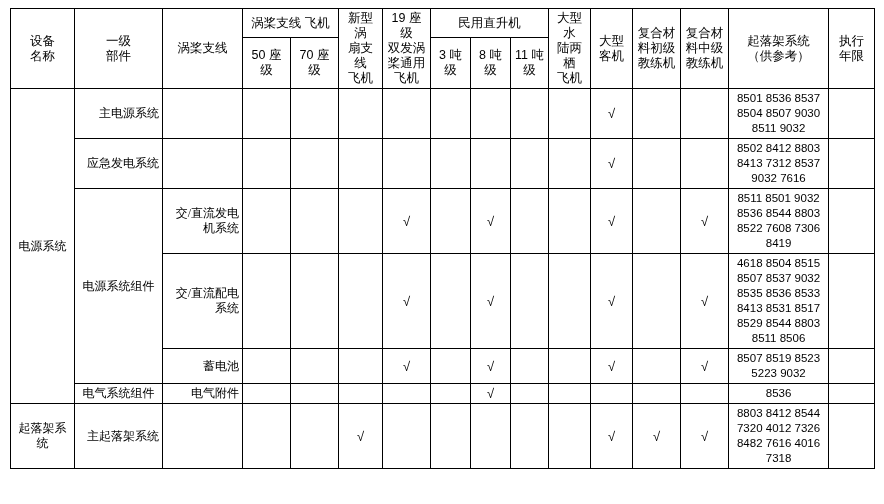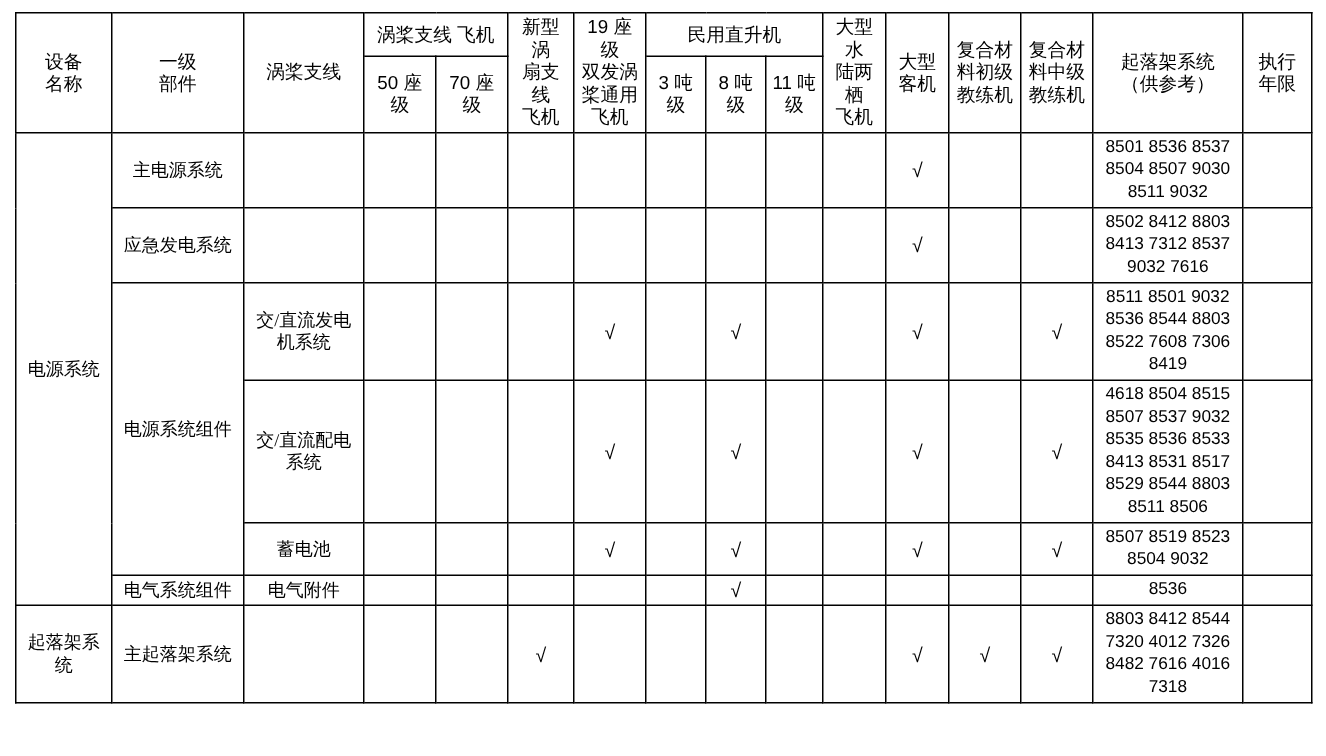--- a/index.html
+++ b/index.html
@@ -42,21 +42,21 @@
   }
   th.hdr {
     text-align: center;
     font-size: 12.5px;
     line-height: 16px;
   }
   td.c {
     text-align: center;
   }
   td.l {
-    text-align: center;
+    text-align: right;
     font-family: Liberation Serif, serif;
   }
   td.code {
     text-align: center;
     font-size: 11.5px;
     line-height: 14.5px;
     letter-spacing: 0px;
   }
   .tick {
     font-size: 13px;
@@ -248,21 +248,21 @@
         <td class="c tick"></td>
         <td class="c tick"></td>
         <td class="c tick">√</td>
         <td class="c tick"></td>
         <td class="c tick">√</td>
         <td class="c tick"></td>
         <td class="c tick"></td>
         <td class="c tick">√</td>
         <td class="c tick"></td>
         <td class="c tick">√</td>
-        <td class="code">8507 8519 8523 8504 9032</td>
+        <td class="code">8507 8519 8523 5223 9032</td>
         <td class="c"></td>
       </tr>
 
       <tr>
         <td class="c">电气系统组件</td>
         <td class="l">电气附件</td>
         <td class="c tick"></td>
         <td class="c tick"></td>
         <td class="c tick"></td>
         <td class="c tick"></td>

